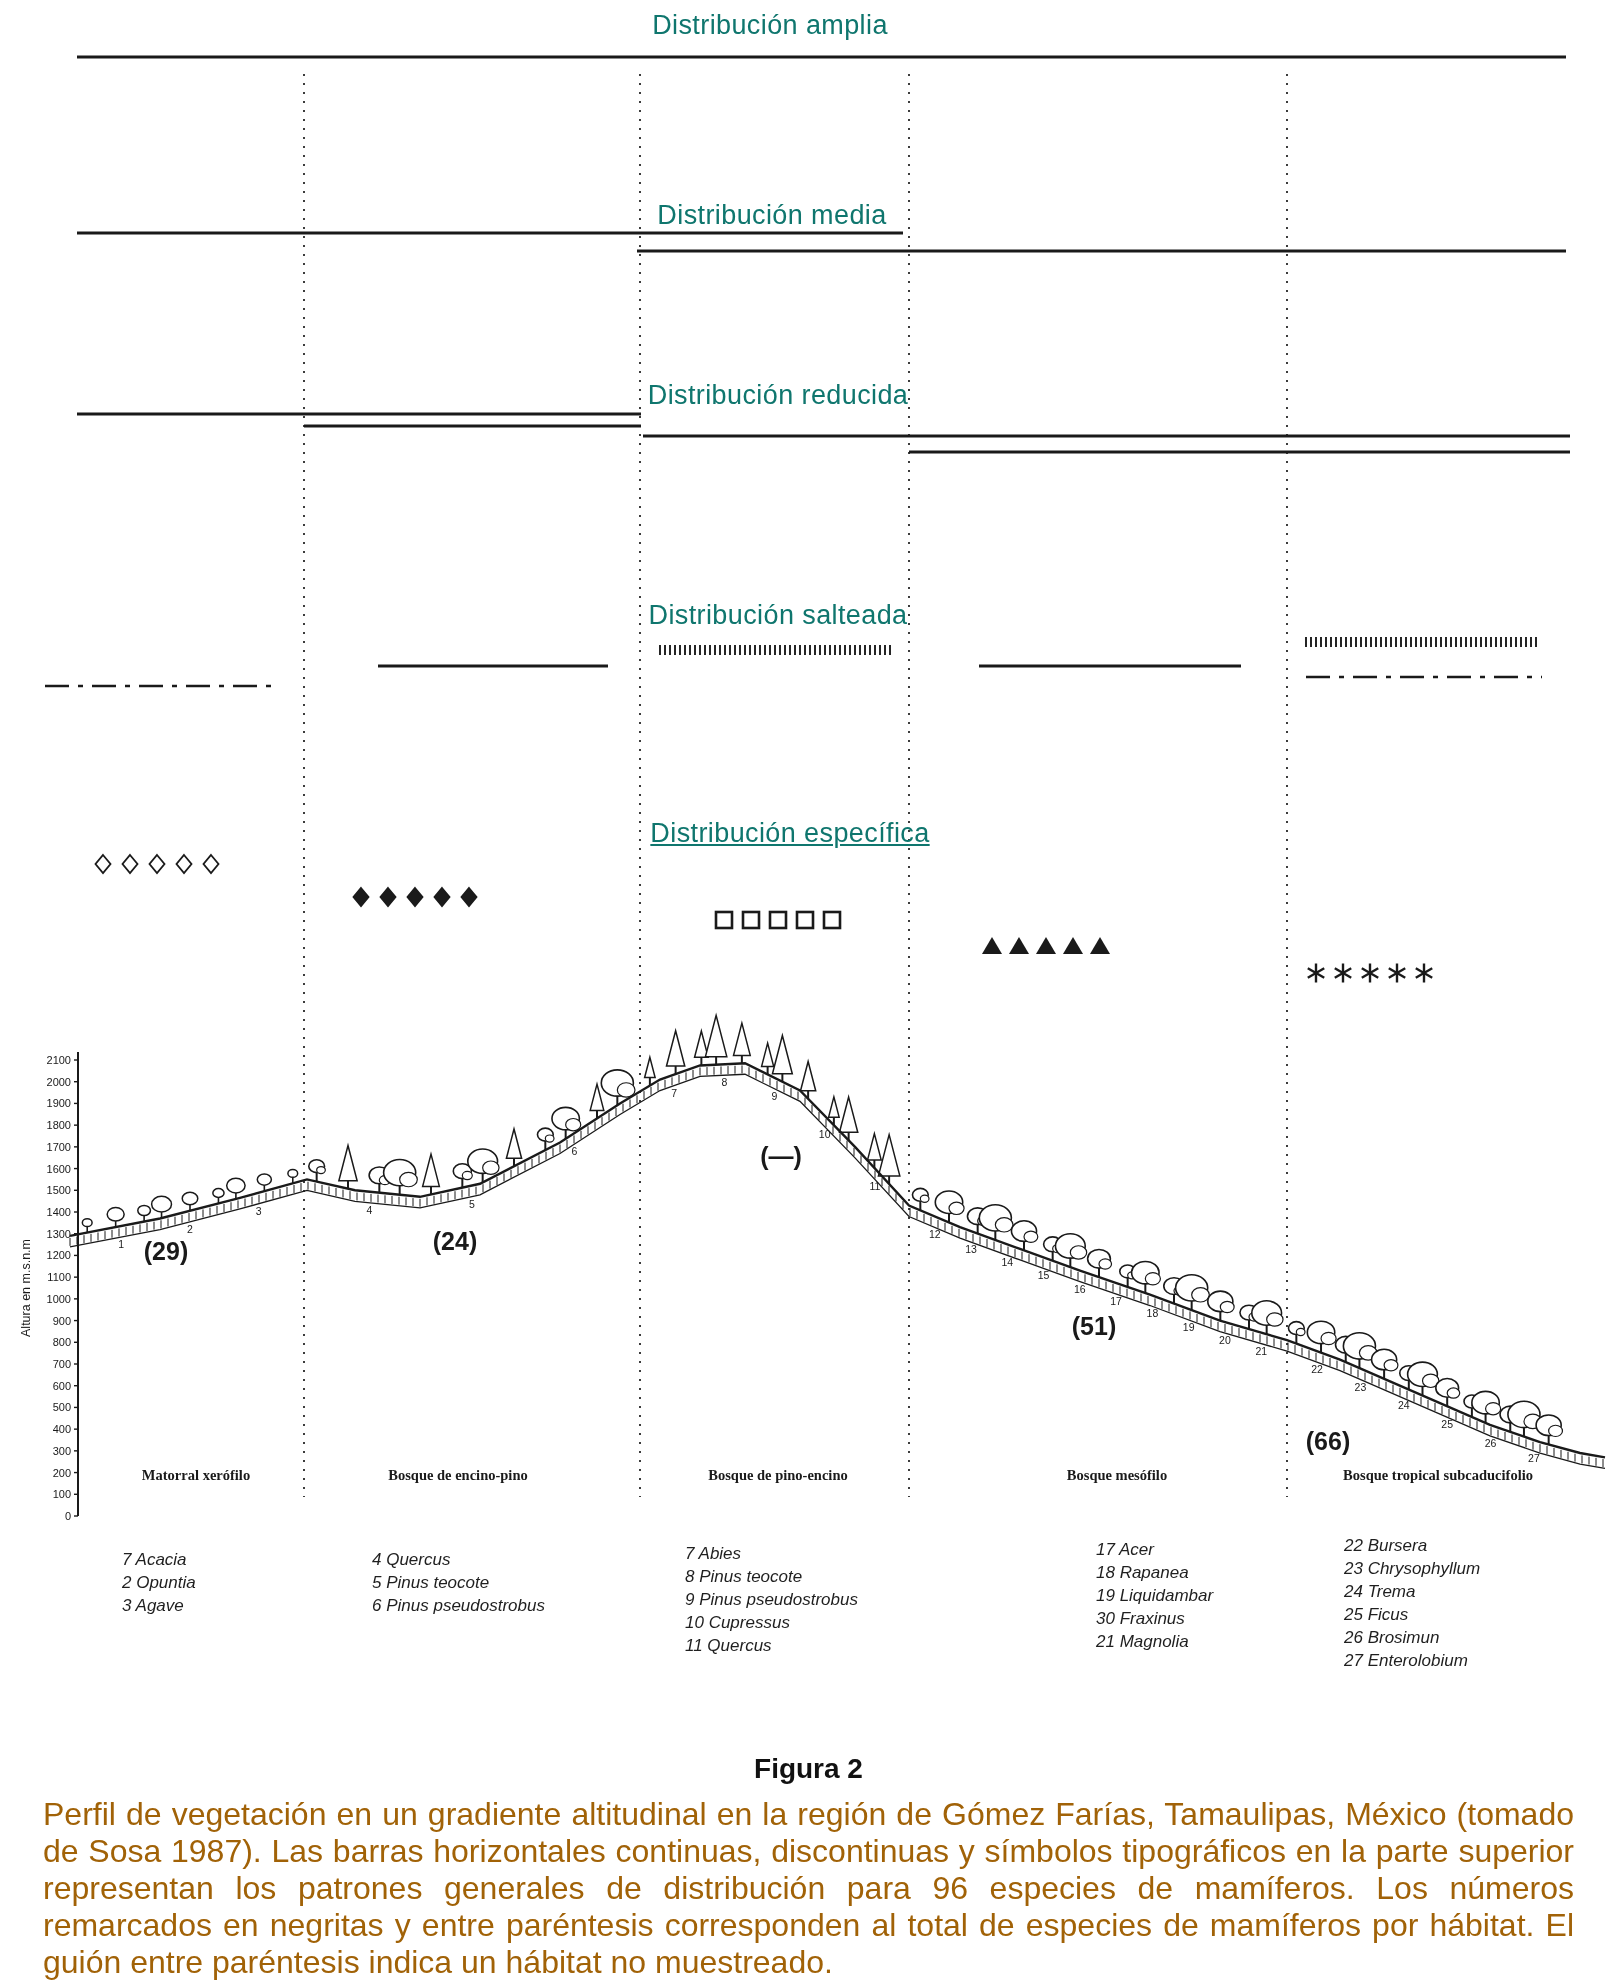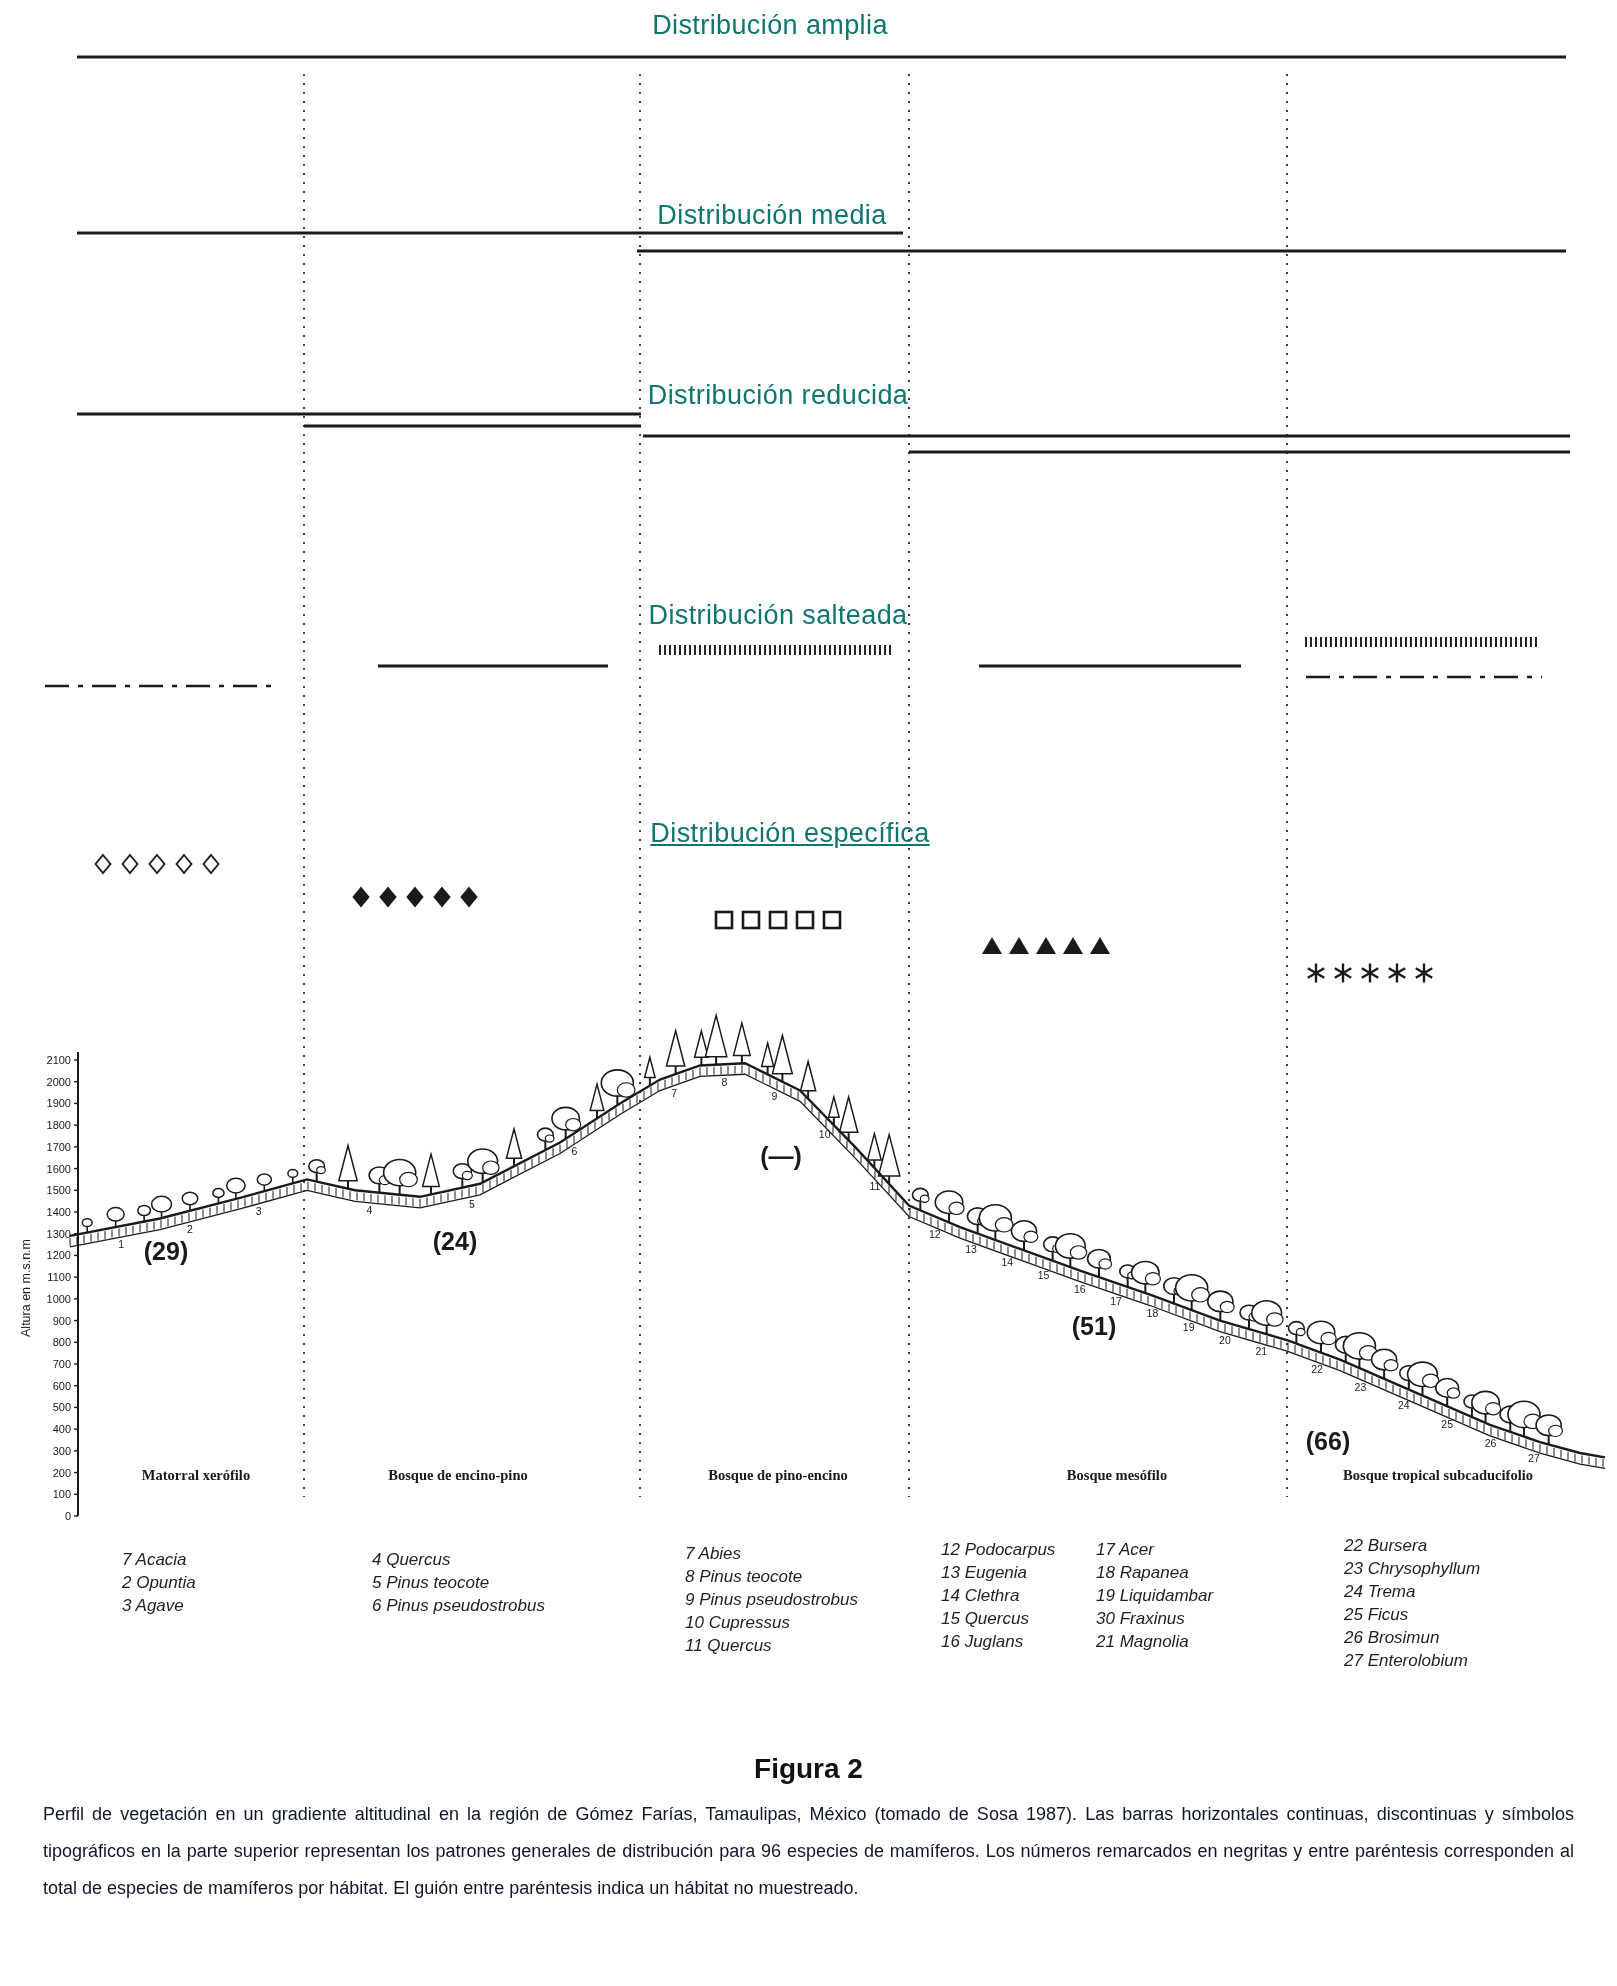--- a/index.html
+++ b/index.html
@@ -7,22 +7,22 @@
         font-family:"Liberation Sans",sans-serif;overflow:hidden;}
   #fig-svg{position:absolute;left:0;top:0;}
   .dist-label{position:absolute;transform:translateX(-50%);font-size:27px;color:#0f766e;
               white-space:nowrap;letter-spacing:0.4px;}
   #species-area{position:absolute;left:0;top:0;width:100%;height:100%;}
   .species-col{position:absolute;font-style:italic;font-size:17px;line-height:23px;
                color:#1f1f1f;white-space:nowrap;}
   .species-col div{white-space:nowrap;}
   .caption-title{position:absolute;left:0;top:1753px;width:100%;text-align:center;
                  font-size:28px;font-weight:bold;color:#111;}
-  .caption-text{position:absolute;left:43px;top:1796px;width:1531px;font-size:18px;
-                line-height:37px;text-align:justify;color:#0f172a;}
+  .caption-text{position:absolute;left:43px;top:1796px;width:1531px;font-size:32px;
+                line-height:37px;text-align:justify;color:#a16207;}
 </style>
 </head>
 <body>
 
 <div class="page">
   <svg id="fig-svg" width="1617" height="1540">
       <line x1="304" y1="74" x2="304" y2="1497" stroke="#1a1a1a" stroke-width="1.7" stroke-dasharray="2 7"></line>
       <line x1="640" y1="74" x2="640" y2="1497" stroke="#1a1a1a" stroke-width="1.7" stroke-dasharray="2 7"></line>
       <line x1="909" y1="74" x2="909" y2="1497" stroke="#1a1a1a" stroke-width="1.7" stroke-dasharray="2 7"></line>
       <line x1="1287" y1="74" x2="1287" y2="1497" stroke="#1a1a1a" stroke-width="1.7" stroke-dasharray="2 7"></line>
@@ -820,27 +820,20 @@
         <div>5 Pinus teocote</div>
         <div>6 Pinus pseudostrobus</div>
       </div>
       <div class="species-col" style="left: 685px; top: 1542px;">
         <div>7 Abies</div>
         <div>8 Pinus teocote</div>
         <div>9 Pinus pseudostrobus</div>
         <div>10 Cupressus</div>
         <div>11 Quercus</div>
       </div>
-      <div class="species-col" style="left: 941px; top: 1538px;">
-        <div>12 Podocarpus</div>
-        <div>13 Eugenia</div>
-        <div>14 Clethra</div>
-        <div>15 Quercus</div>
-        <div>16 Juglans</div>
-      </div>
       <div class="species-col" style="left: 1096px; top: 1538px;">
         <div>17 Acer</div>
         <div>18 Rapanea</div>
         <div>19 Liquidambar</div>
         <div>30 Fraxinus</div>
         <div>21 Magnolia</div>
       </div>
       <div class="species-col" style="left: 1344px; top: 1534px;">
         <div>22 Bursera</div>
         <div>23 Chrysophyllum</div>

